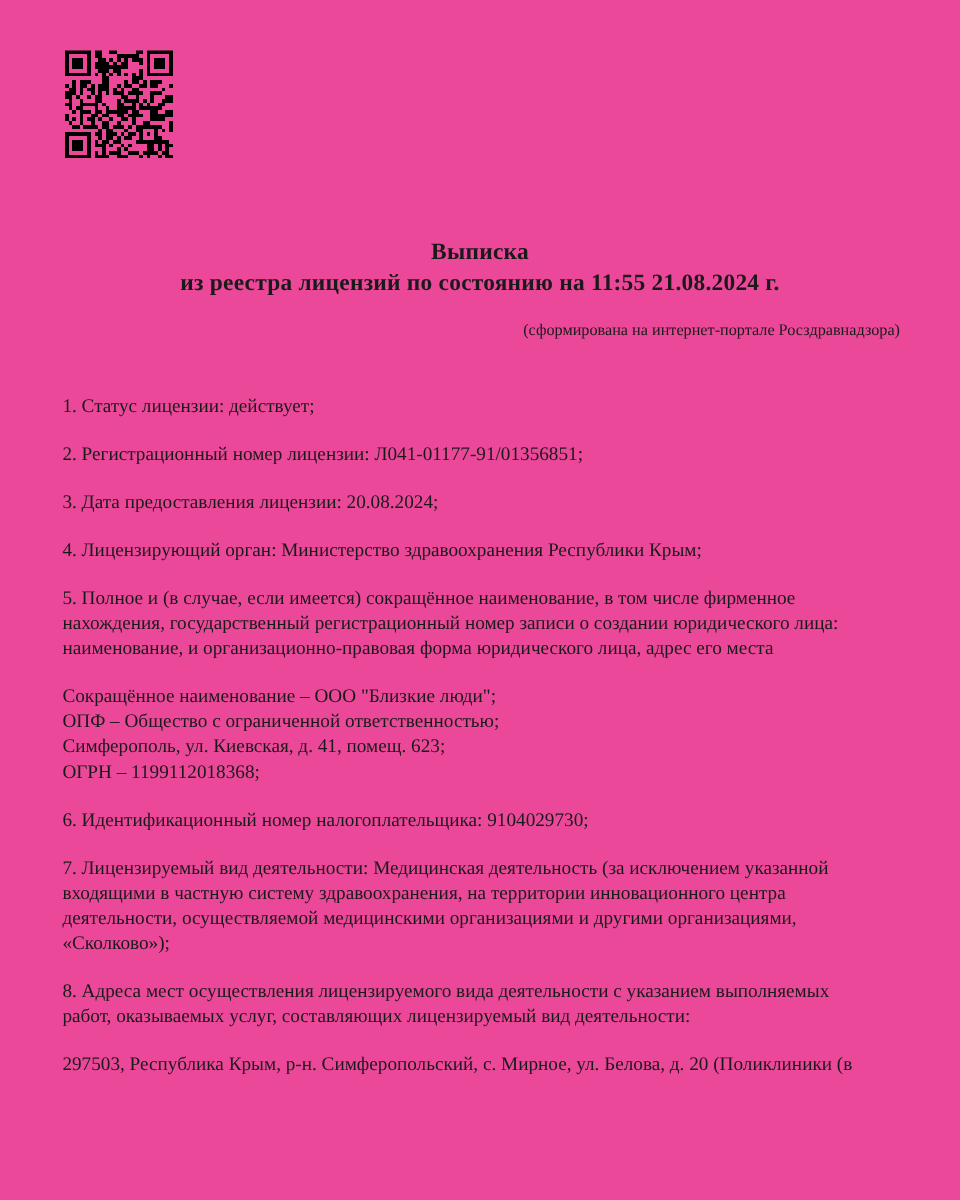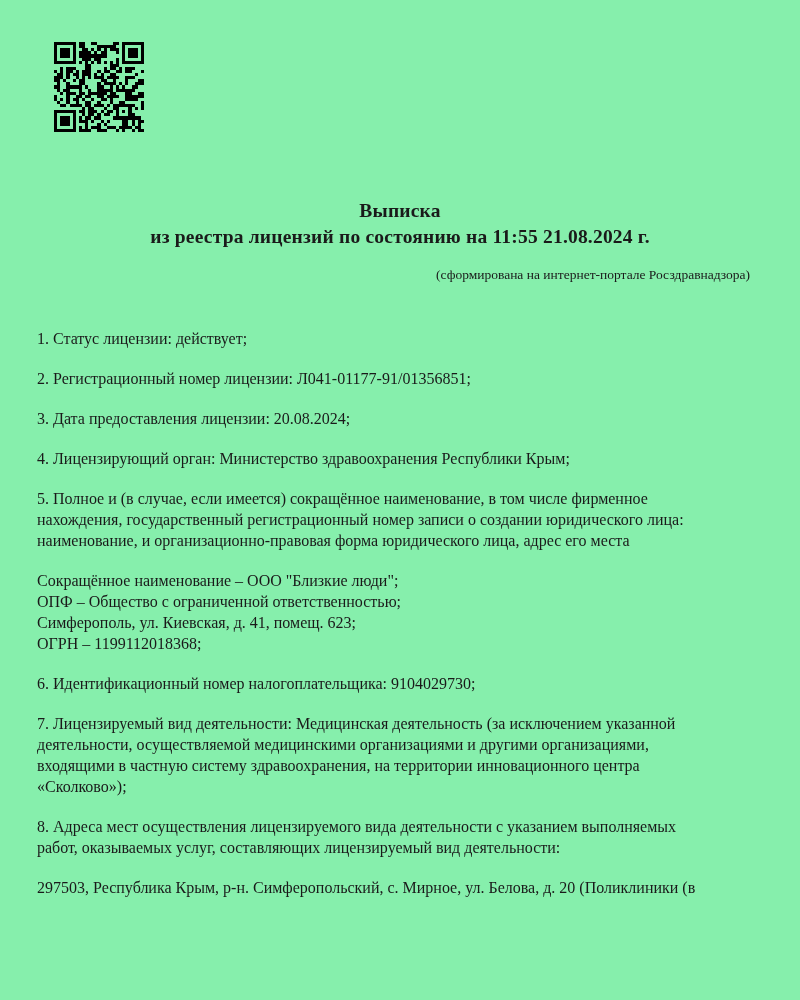--- a/index.html
+++ b/index.html
@@ -1,20 +1,20 @@
 <!DOCTYPE html>
 <html><head>
 <meta charset="utf-8">
 <style>
   html, body { margin: 0; padding: 0; background: #ffffff; }
   .page {
     position: relative;
     width: 800px;
     height: 1000px;
-    background: #86efac;
+    background: #ec4899;
     color: #1a1a1a;
     font-family: "Liberation Serif", "DejaVu Serif", serif;
     overflow: hidden;
   }
   .qr {
     position: absolute;
     left: 53px;
     top: 42px;
     width: 92px;
     height: 90px;
@@ -33,21 +33,21 @@
   .subtitle {
     margin-top: 16px;
     padding-right: 50px;
     text-align: right;
     font-size: 13.5px;
     line-height: 18px;
     font-weight: normal;
   }
   .content {
     margin-top: 44px;
-    padding: 0 36px 0 37px;
+    padding: 0 36px 0 52px;
     font-size: 16px;
     line-height: 21px;
   }
   .para { margin: 0 0 19px 0; }
   .line { white-space: nowrap; }
 </style>
 </head>
 <body>
 
 <div class="page">
@@ -526,22 +526,22 @@
         <div class="line">Сокращённое наименование – ООО "Близкие люди";</div>
         <div class="line">ОПФ – Общество с ограниченной ответственностью;</div>
         <div class="line">Симферополь, ул. Киевская, д. 41, помещ. 623;</div>
         <div class="line">ОГРН – 1199112018368;</div>
       </div>
       <div class="para">
         <div class="line">6. Идентификационный номер налогоплательщика: 9104029730;</div>
       </div>
       <div class="para">
         <div class="line">7. Лицензируемый вид деятельности: Медицинская деятельность (за исключением указанной</div>
+        <div class="line">входящими в частную систему здравоохранения, на территории инновационного центра</div>
         <div class="line">деятельности, осуществляемой медицинскими организациями и другими организациями,</div>
-        <div class="line">входящими в частную систему здравоохранения, на территории инновационного центра</div>
         <div class="line">«Сколково»);</div>
       </div>
       <div class="para">
         <div class="line">8. Адреса мест осуществления лицензируемого вида деятельности с указанием выполняемых</div>
         <div class="line">работ, оказываемых услуг, составляющих лицензируемый вид деятельности:</div>
       </div>
       <div class="para">
         <div class="line">297503, Республика Крым, р-н. Симферопольский, с. Мирное, ул. Белова, д. 20 (Поликлиники (в</div>
       </div>
     </div>

